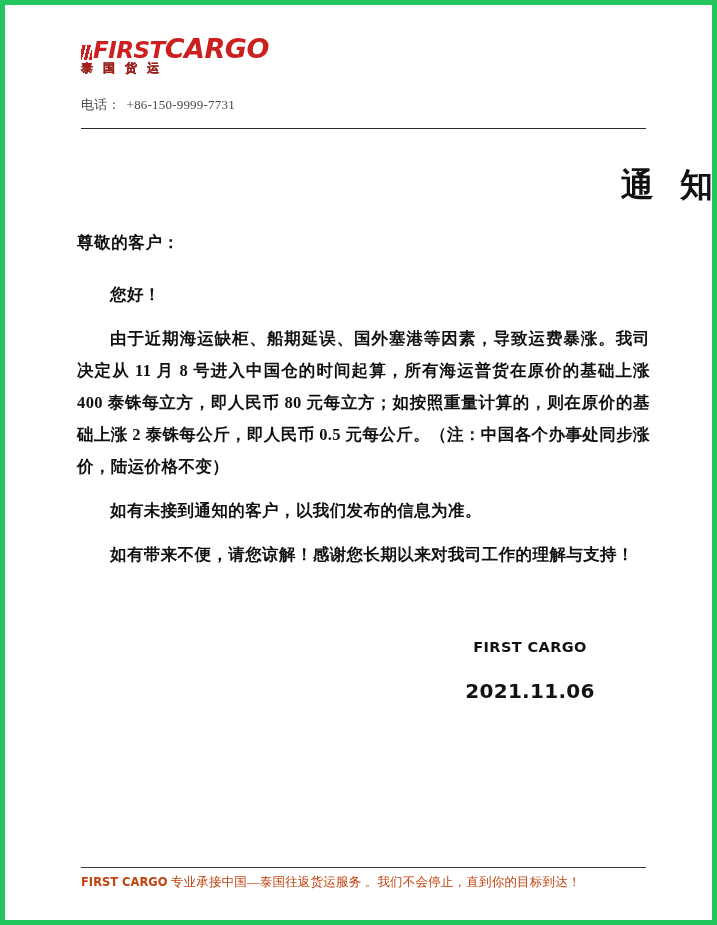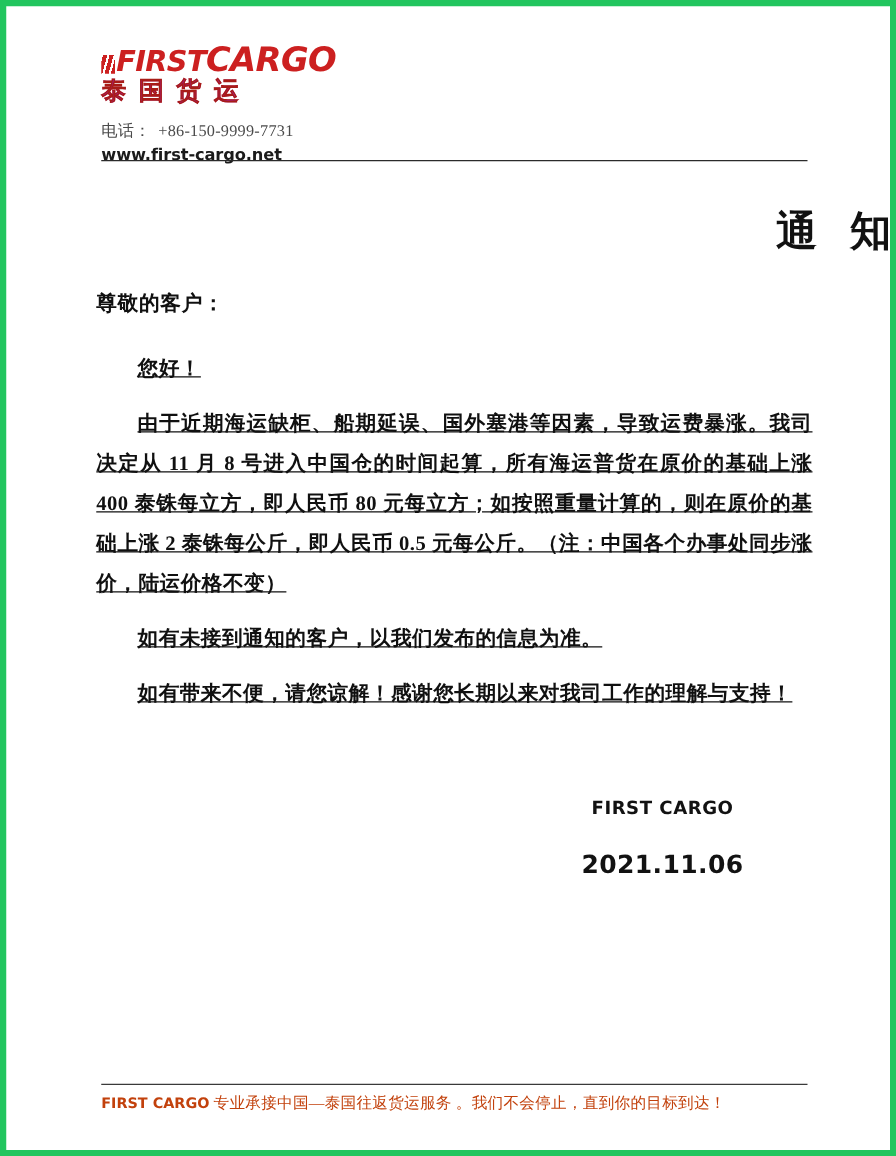--- a/index.html
+++ b/index.html
@@ -57,23 +57,23 @@
     margin-right: 1px;
     vertical-align: -2px;
     background:
       linear-gradient(105deg, transparent 0 10%, #cc2020 10% 32%, transparent 32% 44%, #cc2020 44% 66%, transparent 66% 78%, #cc2020 78% 100%);
   }
   .logo-cn {
     display: block;
     margin-top: 2px;
     font-family: "DejaVu Sans", sans-serif;
     font-weight: bold;
-    font-size: 20px;
+    font-size: 12px;
     letter-spacing: 10px;
-    color: #a21caf;
+    color: #0f766e;
     -webkit-text-stroke: 0.4px #a81c17;
     height: 24px;
     white-space: nowrap;
   }
   .contact-phone {
     margin-top: 10px;
     font-family: "Liberation Serif", serif;
     font-size: 13px;
     color: #4a4a4a;
     letter-spacing: 0.2px;
@@ -126,21 +126,20 @@
     text-justify: inter-ideograph;
   }
   .salutation {
     margin: 0;
     letter-spacing: 0.6px;
   }
   .para {
     margin: 0;
     text-indent: 2em;
     letter-spacing: 0.4px;
-    text-decoration: underline;
   }
   .gap-lg { height: 20px; }
   .gap-md { height: 12px; }
 
   
   .signature {
     position: absolute;
     left: 400px;
     top: 634px;
     width: 250px;
@@ -192,21 +191,20 @@
 <div class="page">
 
   <div class="letterhead">
     <div class="logo-block">
       <span class="logo-wordmark"><span class="logo-slash"></span><span>FIRST</span><span class="big">CARGO</span></span>
       <span class="logo-cn">泰国货运</span>
     </div>
     <div class="contact-phone">
       <span class="lbl">电话：</span><span>+86-150-9999-7731</span>
     </div>
-    <div class="contact-url">www.first-cargo.net</div>
   </div>
   <div class="head-rule"></div>
 
   <div class="doc-title">通 知</div>
 
   <div class="body-text">
     <p class="salutation">尊敬的客户：</p>
     <div class="gap-lg"></div>
     <p class="para">您好！</p>
     <div class="gap-md"></div>

